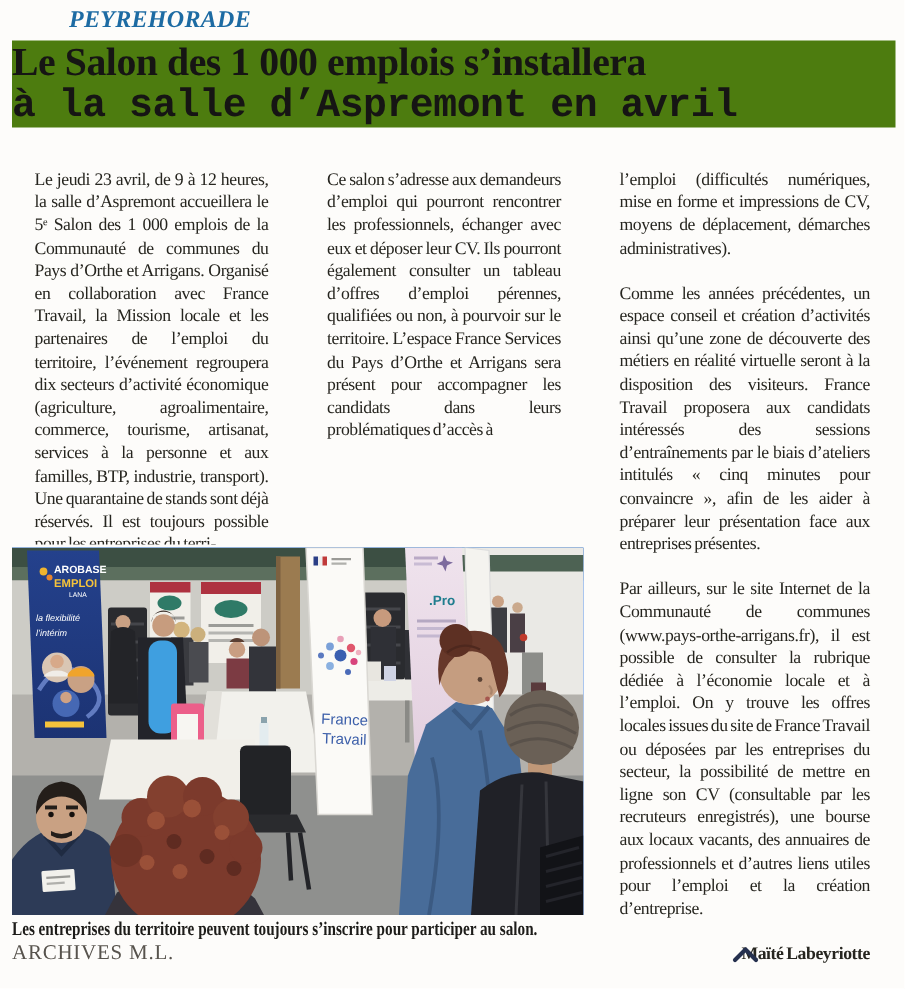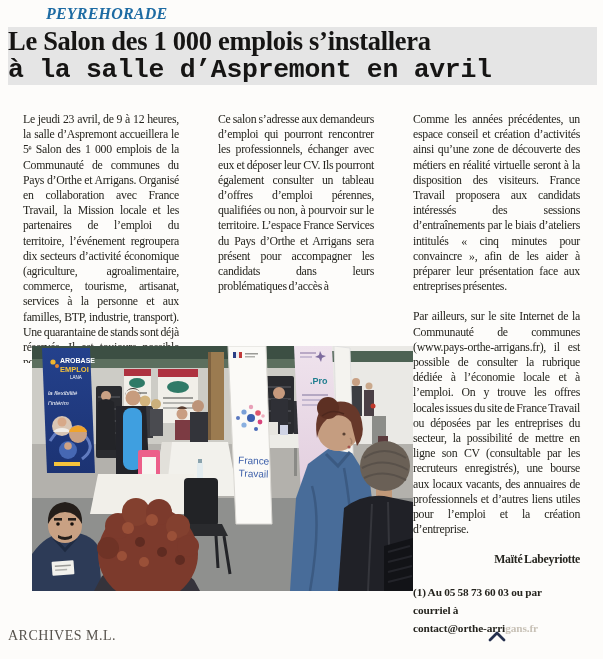--- a/index.html
+++ b/index.html
@@ -8,41 +8,41 @@
     font-family:"Liberation Serif", serif;color:#23221e;overflow:hidden;
   }
   .kicker{
     position:absolute;left:8px;top:5px;
     font-size:16px;font-weight:bold;font-style:italic;
     color:#1d6ba3;letter-spacing:.2px;margin-left:38px;
   }
   .headline{
     position:absolute;left:8px;top:27px;width:589px;
     font-size:26.5px;line-height:29px;font-weight:bold;color:#161514;
-    letter-spacing:-.3px;background:#e5e5e5;
+    letter-spacing:-.3px;background:#4d7c0f;
   }
   .bodycol{
     position:absolute;top:97px;font-size:11.8px;line-height:15.2px;
     text-align:justify;letter-spacing:-.28px;word-spacing:-.9px;
     color:#26251f;overflow:hidden;
   }
   .bodycol p{margin:15px;}
   .col1{left:8px;width:186px;height:266px;}
   .col2{left:203px;width:186px;height:266px;}
   .col3{left:398px;width:197px;height:558px;}
   .subhead{font-weight:bold;margin-top:12px !important;}
   .byline{font-weight:bold;text-align:right;margin-top:2px !important;}
   .footnote{
     font-weight:bold;font-size:11.3px;line-height:18px;text-align:left;
     letter-spacing:-.1px;word-spacing:-.4px;margin-top:4px !important;
   }
   .email-faded{color:#c8c1b6;}
   .photo{
-    position:absolute;left:8px;top:346px;width:381px;height:245px;
-    background:#3b82f6;overflow:hidden;margin-left:24px;
+    position:absolute;left:8px;top:365px;width:381px;height:245px;
+    background:#3b82f6;overflow:hidden;
   }
   .photo svg{display:block;width:100%;height:100%;}
   .caption{
     position:absolute;left:8px;top:611px;width:388px;height:16px;
     font-weight:bold;font-size:13px;color:#1d1c19;
     white-space:nowrap;overflow:hidden;
   }
   .caption span{display:inline-block;transform:scaleX(.78);transform-origin:0 50%;}
   .credit{
     position:absolute;left:8px;top:628px;
@@ -67,20 +67,21 @@
 
   <div class="bodycol col1">
     <p>Le jeudi 23 avril, de 9 à 12 heures, la salle d’Aspremont accueillera le 5ᵉ Salon des 1 000 emplois de la Communauté de communes du Pays d’Orthe et Arrigans. Organisé en collaboration avec France Travail, la Mission locale et les partenaires de l’emploi du territoire, l’événement regroupera dix secteurs d’activité économique (agriculture, agroalimentaire, commerce, tourisme, artisanat, services à la personne et aux familles, BTP, industrie, transport). Une quarantaine de stands sont déjà réservés. Il est toujours possible pour les entreprises du terri-</p>
   </div>
 
   <div class="bodycol col2">
     <p>Ce salon s’adresse aux demandeurs d’emploi qui pourront rencontrer les professionnels, échanger avec eux et déposer leur CV. Ils pourront également consulter un tableau d’offres d’emploi pérennes, qualifiées ou non, à pourvoir sur le territoire. L’espace France Services du Pays d’Orthe et Arrigans sera présent pour accompagner les candidats dans leurs problématiques d’accès à</p>
   </div>
 
   <div class="bodycol col3">
+    <p>l’emploi (difficultés numériques, mise en forme et impressions de CV, moyens de déplacement, démarches administratives).</p>
     <p>Comme les années précédentes, un espace conseil et création d’activités ainsi qu’une zone de découverte des métiers en réalité virtuelle seront à la disposition des visiteurs. France Travail proposera aux candidats intéressés des sessions d’entraînements par le biais d’ateliers intitulés « cinq minutes pour convaincre », afin de les aider à préparer leur présentation face aux entreprises présentes.</p>
     <p>Par ailleurs, sur le site Internet de la Communauté de communes (www.pays-orthe-arrigans.fr), il est possible de consulter la rubrique dédiée à l’économie locale et à l’emploi. On y trouve les offres locales issues du site de France Travail ou déposées par les entreprises du secteur, la possibilité de mettre en ligne son CV (consultable par les recruteurs enregistrés), une bourse aux locaux vacants, des annuaires de professionnels et d’autres liens utiles pour l’emploi et la création d’entreprise.</p>
     <p class="byline">Maïté Labeyriotte</p>
     <p class="footnote">
       <span style="display:block;">(1) Au 05 58 73 60 03 ou par courriel à</span>
       <span>contact@orthe-arri</span><span class="email-faded">gans.fr</span>
     </p>
   </div>
 
   <div class="photo">
@@ -300,20 +301,23 @@
         <circle cx="140" cy="190" r="5" fill="#9a5038"></circle>
           <circle cx="108" cy="196" r="5" fill="#5f2b21"></circle>
         <circle cx="130" cy="206" r="5" fill="#5f2b21"></circle>
           <circle cx="90" cy="210" r="5" fill="#9a5038"></circle>
         <circle cx="148" cy="214" r="5" fill="#5f2b21"></circle>
           <circle cx="112" cy="216" r="5" fill="#9a5038"></circle>
       </g>
     </svg>
   </div>
 
+  <div class="caption">
+    <span>Les entreprises du territoire peuvent toujours s’inscrire pour participer au salon.</span>
+  </div>
   <div class="credit">ARCHIVES M.L.</div>
 
   <div class="scroll-top">
     <svg width="22" height="16" viewBox="0 0 22 16">
       <polyline points="4,11 11,4 18,11" fill="none" stroke="#25304e" stroke-width="2.8" stroke-linecap="round" stroke-linejoin="round"></polyline>
     </svg>
   </div>
 
 </div>
 

